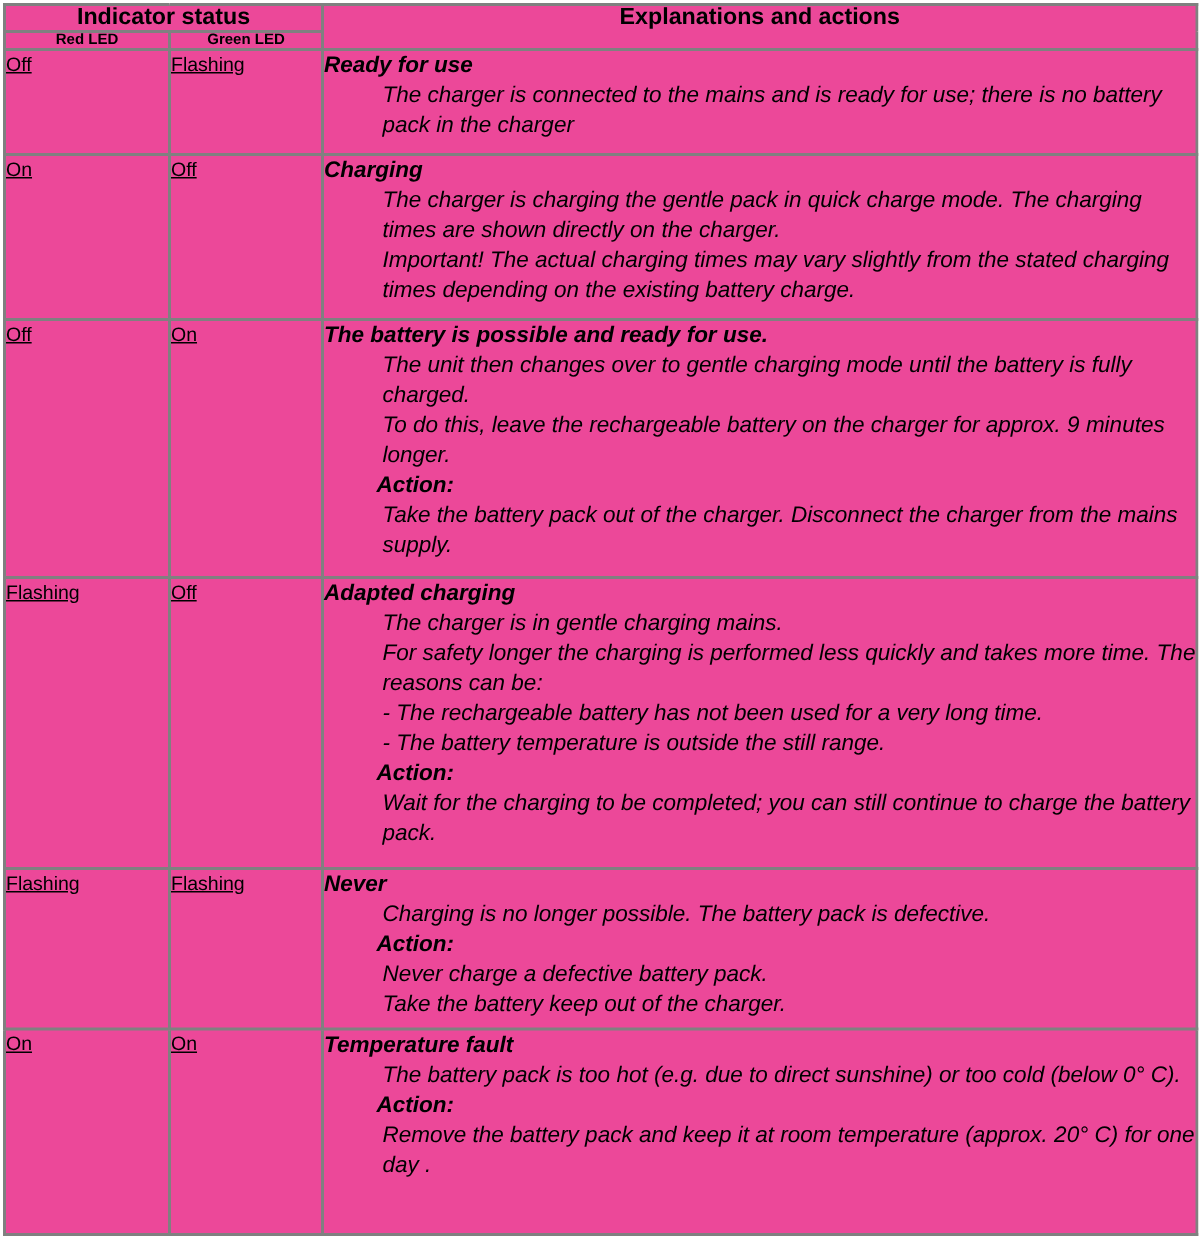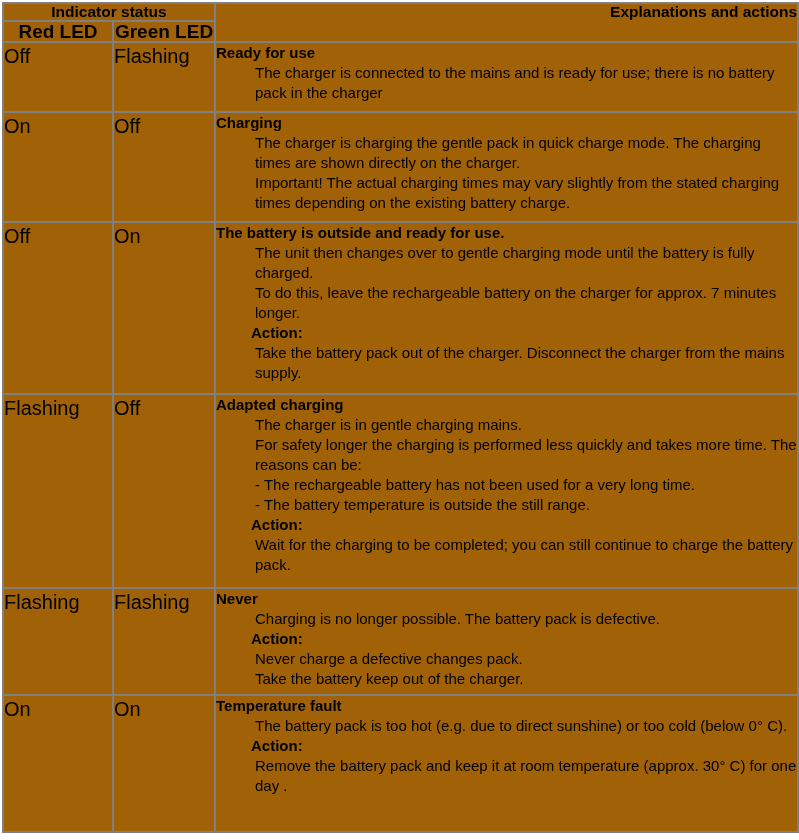--- a/index.html
+++ b/index.html
@@ -28,67 +28,69 @@
     table-layout: fixed;
     width: 795px;
     margin: 2px 0 0 2px;
     background: #ffffff;
   }
 
   table.status-table td,
   table.status-table th {
     border: 2px solid #808080;
     vertical-align: top;
-    background: #a16207;
+    background: #ec4899;
     padding: 0;
   }
 
   
   col.c-red   { width: 110px; }
   col.c-green { width: 102px; }
   col.c-expl  { width: 583px; }
 
   .hdr-group {
     text-align: center;
     font-weight: bold;
     font-size: 15.5px;
     line-height: 1;
     padding: 6px 4px 7px 4px;
     vertical-align: middle;
   }
 
   .hdr-sub {
     text-align: center;
     font-weight: bold;
-    font-size: 19px;
+    font-size: 10px;
     line-height: 1;
     padding: 5px 4px 6px 4px;
     vertical-align: middle;
   }
 
   .hdr-expl {
-    text-align: right;
+    text-align: center;
     font-weight: bold;
     font-size: 15.5px;
     line-height: 1;
     vertical-align: top;
     padding: 8px 4px 4px 4px;
   }
 
   .led-cell {
-    font-size: 20px;
+    font-size: 13px;
     line-height: 1.32;
     padding: 5px 4px 6px 7px;
     white-space: nowrap;
+    text-decoration: underline;
   }
 
   .expl-cell {
     font-size: 15px;
     line-height: 1.335;
     padding: 5px 10px 6px 9px;
+    font-style: italic;
   }
 
   .expl-cell .title {
     font-weight: bold;
     display: block;
   }
   .expl-cell .action-label {
     font-weight: bold;
     display: block;
     margin-left: 35px;
@@ -133,23 +135,23 @@
           <td class="expl-cell">
             <span class="title">Charging</span>
             <span class="para">The charger is charging the gentle pack in quick charge mode. The charging times are shown directly on the charger.</span>
             <span class="para">Important! The actual charging times may vary slightly from the stated charging times depending on the existing battery charge.</span>
           </td>
         </tr>
         <tr style="height: 172px;">
           <td class="led-cell">Off</td>
           <td class="led-cell">On</td>
           <td class="expl-cell">
-            <span class="title">The battery is outside and ready for use.</span>
+            <span class="title">The battery is possible and ready for use.</span>
             <span class="para">The unit then changes over to gentle charging mode until the battery is fully charged.</span>
-            <span class="para">To do this, leave the rechargeable battery on the charger for approx. 7 minutes longer.</span>
+            <span class="para">To do this, leave the rechargeable battery on the charger for approx. 9 minutes longer.</span>
             <span class="action-label">Action:</span>
             <span class="para">Take the battery pack out of the charger. Disconnect the charger from the mains supply.</span>
           </td>
         </tr>
         <tr style="height: 194px;">
           <td class="led-cell">Flashing</td>
           <td class="led-cell">Off</td>
           <td class="expl-cell">
             <span class="title">Adapted charging</span>
             <span class="para">The charger is in gentle charging mains.</span>
@@ -160,29 +162,29 @@
             <span class="para">Wait for the charging to be completed; you can still continue to charge the battery pack.</span>
           </td>
         </tr>
         <tr style="height: 107px;">
           <td class="led-cell">Flashing</td>
           <td class="led-cell">Flashing</td>
           <td class="expl-cell">
             <span class="title">Never</span>
             <span class="para">Charging is no longer possible. The battery pack is defective.</span>
             <span class="action-label">Action:</span>
-            <span class="para">Never charge a defective changes pack.</span>
+            <span class="para">Never charge a defective battery pack.</span>
             <span class="para">Take the battery keep out of the charger.</span>
           </td>
         </tr>
         <tr style="height: 137px;">
           <td class="led-cell">On</td>
           <td class="led-cell">On</td>
           <td class="expl-cell">
             <span class="title">Temperature fault</span>
             <span class="para">The battery pack is too hot (e.g. due to direct sunshine) or too cold (below 0° C).</span>
             <span class="action-label">Action:</span>
-            <span class="para">Remove the battery pack and keep it at room temperature (approx. 30° C) for one day .</span>
+            <span class="para">Remove the battery pack and keep it at room temperature (approx. 20° C) for one day .</span>
           </td>
         </tr>
       </tbody>
   </table>
 </div>
 
 </body></html>

